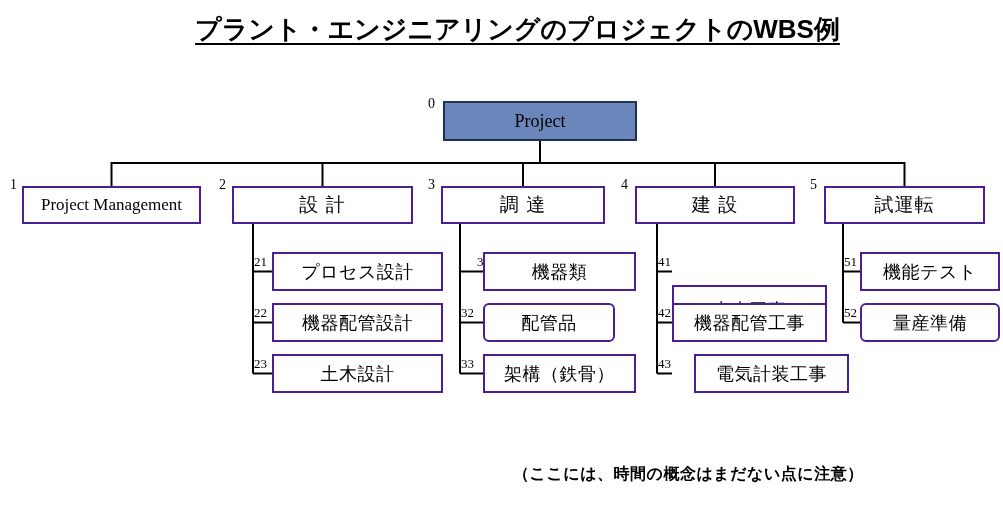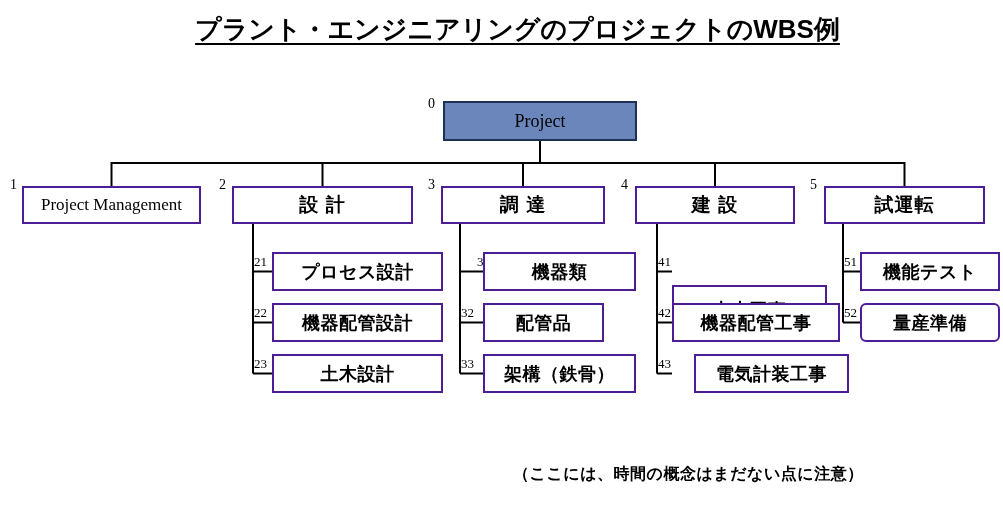--- a/index.html
+++ b/index.html
@@ -13,21 +13,21 @@
     text-decoration:underline;text-underline-offset:5px;
     text-decoration-thickness:2px;letter-spacing:0px;
   }
   svg.connectors{position:absolute;left:0;top:0;}
   .box{
     position:absolute;border:2px solid #4c1d95;background:#fff;box-sizing:border-box;
     display:flex;align-items:center;justify-content:center;color:#000;
   }
   .box.root{background:#6b86bb;border-color:#1f3055;}
   .en{font-family:"Liberation Serif","DejaVu Serif",serif;font-weight:normal;font-size:18px;}
-  .jp{font-weight:bold;font-size:19px;letter-spacing:1px;white-space:nowrap;text-align:center;}
+  .jp{font-weight:normal;font-size:19px;letter-spacing:1px;white-space:nowrap;text-align:center;}
   .jp.small{font-size:18px;letter-spacing:0.5px;}
   .num{
     position:absolute;font-family:"Liberation Serif","DejaVu Serif",serif;
     font-size:14px;color:#000;line-height:1;
   }
   .num.child{font-size:13px;}
   .note{
     position:absolute;left:513px;top:464px;font-size:16px;font-weight:bold;
     color:#000;white-space:nowrap;letter-spacing:0.5px;
   }
@@ -38,25 +38,25 @@
   #n2{left:232px;top:186px;width:181px;height:38px;}
   #n3{left:441px;top:186px;width:164px;height:38px;}
   #n4{left:635px;top:186px;width:160px;height:38px;}
   #n5{left:824px;top:186px;width:161px;height:38px;}
   
   #n21{left:272px;top:252px;width:171px;height:39px;}
   #n22{left:272px;top:303px;width:171px;height:39px;}
   #n23{left:272px;top:354px;width:171px;height:39px;}
   
   #n31{left:483px;top:252px;width:153px;height:39px;}
-  #n32{left:483px;top:303px;width:121px;height:39px;}
+  #n32{left:483px;top:303px;width:132px;height:39px;border-radius:6px;}
   #n33{left:483px;top:354px;width:153px;height:39px;}
   
   #n41{left:672px;top:244px;width:155px;height:49px;margin-top:41px;}
-  #n42{left:672px;top:303px;width:168px;height:39px;}
+  #n42{left:672px;top:303px;width:155px;height:39px;}
   #n43{left:694px;top:354px;width:155px;height:39px;}
   
   #n51{left:860px;top:252px;width:140px;height:39px;}
   #n52{left:860px;top:303px;width:140px;height:39px;border-radius:6px;}
   
   #num0{left:428px;top:97px;}
   #num1{left:10px;top:178px;}
   #num2{left:219px;top:178px;}
   #num3{left:428px;top:178px;}
   #num4{left:621px;top:178px;}

